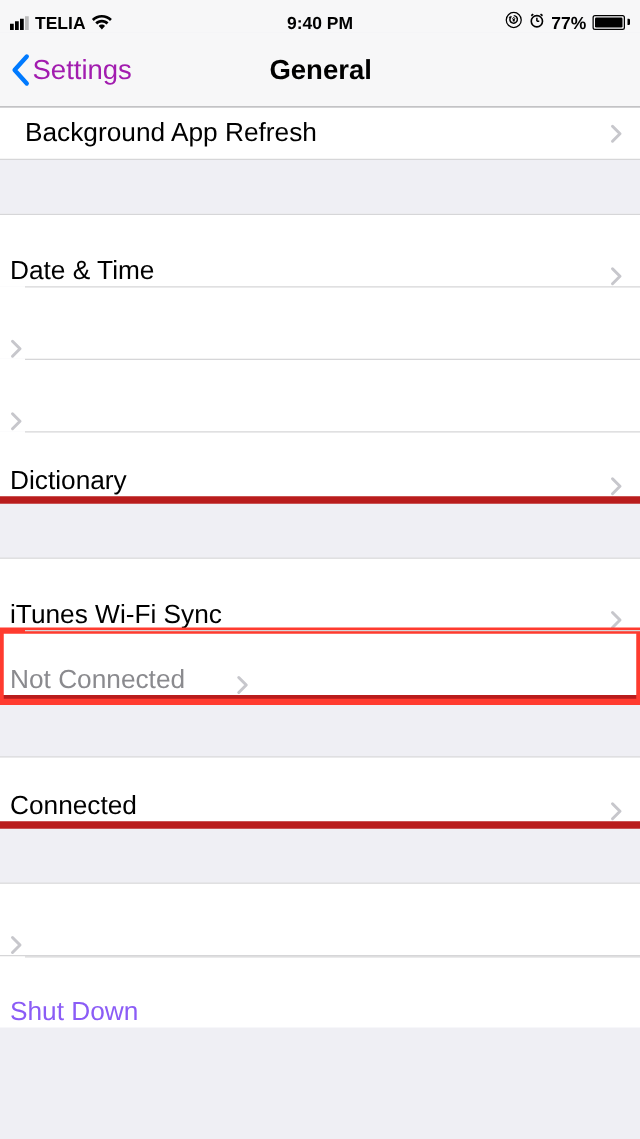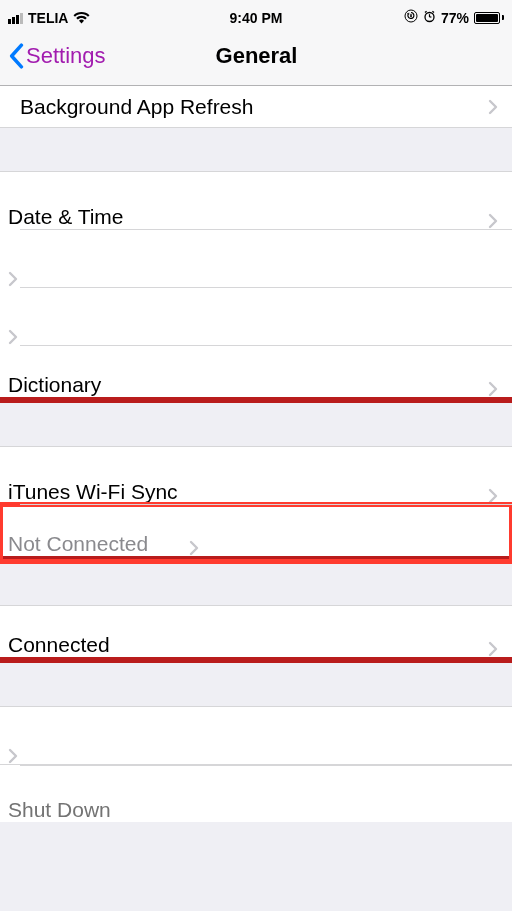--- a/index.html
+++ b/index.html
@@ -89,21 +89,21 @@
       font-weight: 400;
       flex: 1;
     }
     .row-value {
       font-size: 21px;
       color: #8a8a8e;
       margin-right: 24px;
     }
     .chevron { flex: 0 0 auto; }
     .chevron svg { display:block; }
-    .blue-text { color: #737373; margin-top: 26px; }
+    .blue-text { color: #8b5cf6; margin-top: 26px; }
 
     
     .highlight {
       outline: 5px solid #ff3b2f;
       outline-offset: -3px;
       z-index: 2;
     }
     
     .partial-top {
       height: 42px;

